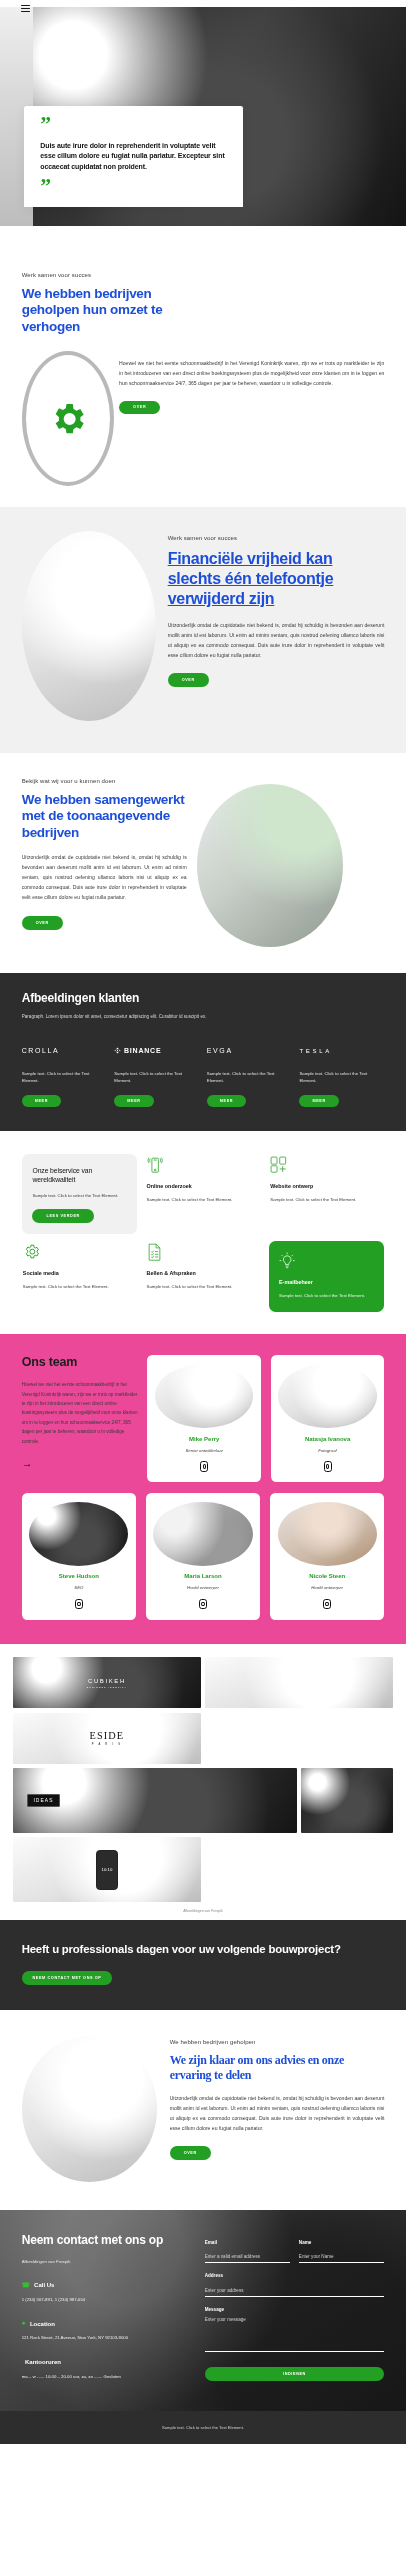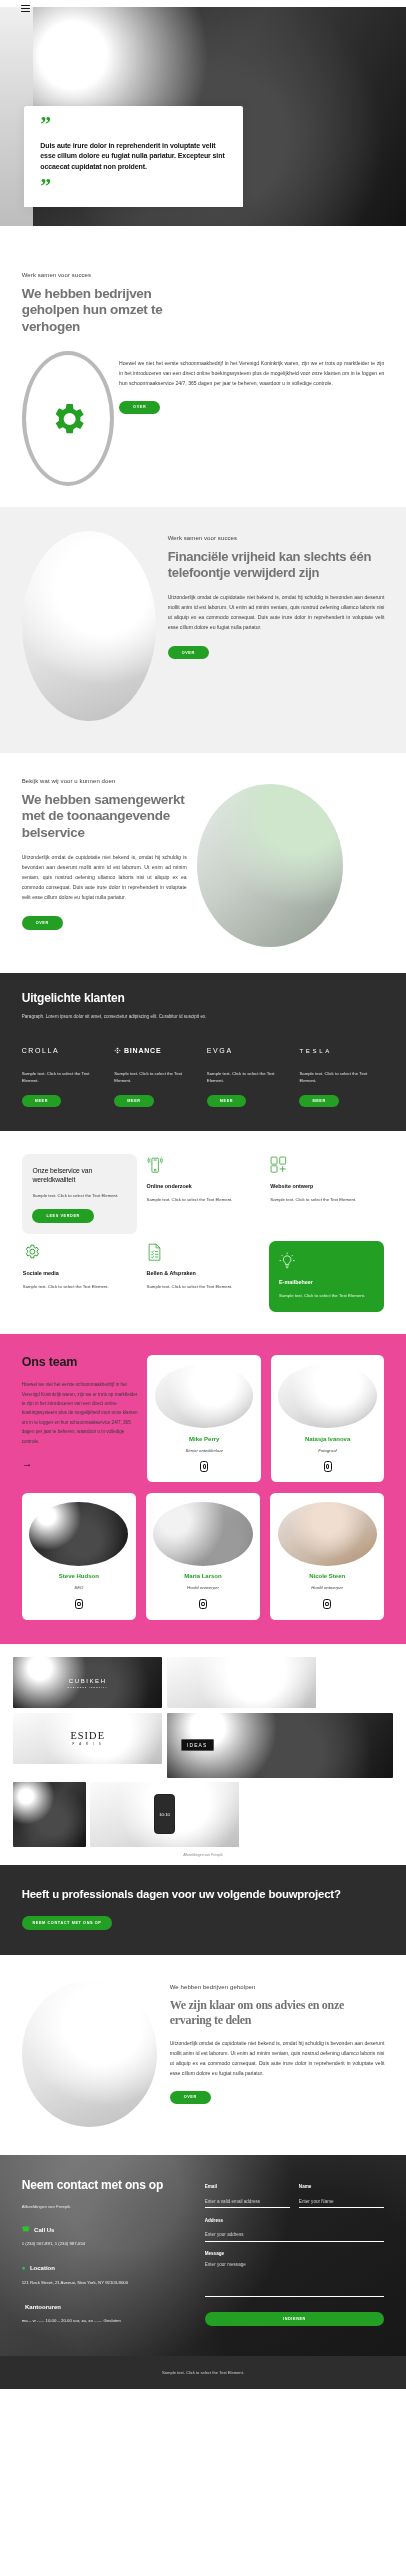--- a/index.html
+++ b/index.html
@@ -11,21 +11,21 @@
     color: #1d1d1d;
     -webkit-font-smoothing: antialiased;
   }
   .page { width: 406px; position: relative; overflow: hidden; }
   .eyebrow {
     font-size: 6px; color: #3c3c3c; letter-spacing: 0.1px;
     font-family: "Liberation Sans", sans-serif; font-weight: 400;
   }
   h2.big {
     font-size: 13.5px; line-height: 1.22; font-weight: 700;
-    letter-spacing: -0.3px; color: #737373; margin-top: 7.6px;
+    letter-spacing: -0.3px; color: #1d4ed8; margin-top: 7.6px;
   }
   p.body {
     font-size: 5.1px; line-height: 1.95; color: #3a3a3a; text-align: justify;
   }
   .btn {
     display: inline-flex; align-items: center; justify-content: center;
     background: #23a023; color: #fff; border: none; border-radius: 21.7px;
     font-size: 3.8px; letter-spacing: 0.6px; font-weight: 700;
     text-transform: uppercase; cursor: pointer;
     font-family: "Liberation Sans", sans-serif;
@@ -87,21 +87,21 @@
   .sec-succes { padding: 23px 21.7px 20.6px; background: #fff; }
   .succes-grid { display: flex; align-items: flex-start; gap: 5.4px; margin-top: 16.3px; }
   .ring { width: 92px; height: 135px; flex: none; display:flex; align-items:center; justify-content:center;
     border: 4.3px solid #b9b9b9; border-radius: 50%/50%; }
   .succes-right { flex: 1; padding-top: 7.6px; }
 
   
   .sec-fin { background: #f1f1f1; padding: 24px 21.7px 32.5px; display: flex; gap: 12px; }
   .fin-img { width: 134px; height: 190px; flex: none; }
   .fin-right { flex: 1; padding-top: 4.3px; }
-  .fin-right h2 { font-size: 13px; line-height: 1.25; }
+  .fin-right h2 { font-size: 16px; line-height: 1.25; text-decoration: underline; }
 
   
   .sec-samen { background: #fff; padding: 25px 21.7px 26px; display: flex; gap: 10.8px; }
   .samen-left { width: 165px; }
   .samen-img { width: 146px; height: 163px; flex: none; margin-top: 5.4px; }
 
   
   .sec-clients { background: #2d2d2d; color: #fff; padding: 18.4px 21.7px 24px; }
   .sec-clients h2 { font-size: 12px; font-weight: 700; letter-spacing: -0.2px; }
   .clients-sub { font-size: 4.6px; color: #d8d8d8; margin-top: 8.7px; }
@@ -137,21 +137,21 @@
   .member .avatar { width: 100%; height: 64px; border-radius: 50%/50%; margin: 0 auto 7.6px; }
   .member .name { color: #23a023; font-size: 6px; font-weight: 700; }
   .member .role { font-size: 4.3px; font-style: italic; color: #444; margin-top: 6px; }
   .member .sm-icon { margin: 8.7px auto 0; width: 8.1px; height: 10.3px; border: 1.1px solid #111;
     border-radius: 2.7px; display: flex; align-items: center; justify-content: center; cursor: pointer;}
   .member .sm-icon i { display:block; width: 3.3px; height: 4.3px; border: 1.1px solid #111; border-radius: 50%; }
   .team-row2 { display: grid; grid-template-columns: repeat(3, 1fr); gap: 9.8px; margin-top: 10.8px; }
 
   
   .sec-gallery { background: #fff; padding: 13px 13px 7.6px; }
-  .gal { display: grid; grid-template-columns: repeat(5, 1fr); gap: 4.3px; }
+  .gal { display: grid; grid-template-columns: repeat(4, 1fr); gap: 4.3px; }
   .gal div { border-radius: 1.1px; }
   .g1 { grid-column: span 2; height: 51px; }
   .g2 { grid-column: span 2; height: 51px; }
   .g3 { grid-column: span 2; height: 51px; display:flex; align-items:center; justify-content:center;}
   .g4 { grid-column: span 3; height: 65px; }
   .g5 { grid-column: span 1; height: 65px; }
   .g6 { grid-column: span 2; height: 65px; }
   .gal-label { font-size: 3.5px; color: #8a8a8a; text-align: center; margin-top: 6.5px; }
   .eside { color: #111; font-family: "Liberation Serif", serif; font-size: 10.3px; letter-spacing: 1.1px; text-align:center;}
   .eside small { display: block; font-size: 2.7px; letter-spacing: 2.2px; margin-top: 2.2px; font-family: "Liberation Sans", sans-serif;}
@@ -246,29 +246,29 @@
       <div class="eyebrow">Werk samen voor succes</div>
       <h2 class="big">Financiële vrijheid kan slechts één telefoontje verwijderd zijn</h2>
       <p class="body" style="margin-top:12px">Uitzonderlijk omdat de cupidotatie niet bekend is, omdat hij schuldig is bevonden aan deserunt mollit anim id est laborum. Ut enim ad minim veniam, quis nostrud oefening ullamco laboris nisi ut aliquip ex ea commodo consequat. Duis aute irure dolor in reprehenderit in voluptate velit esse cillum dolore eu fugiat nulla pariatur.</p>
       <button class="btn md" style="margin-top:13px">Over</button>
     </div>
   </section>
 
   <section class="sec-samen">
     <div class="samen-left">
       <div class="eyebrow">Bekijk wat wij voor u kunnen doen</div>
-      <h2 class="big">We hebben samengewerkt met de toonaangevende belservice</h2>
+      <h2 class="big">We hebben samengewerkt met de toonaangevende bedrijven</h2>
       <p class="body" style="margin-top:12px">Uitzonderlijk omdat de cupidotatie niet bekend is, omdat hij schuldig is bevonden aan deserunt mollit anim id est laborum. Ut enim ad minim veniam, quis nostrud oefening ullamco laboris nisi ut aliquip ex ea commodo consequat. Duis aute irure dolor in reprehenderit in voluptate velit esse cillum dolore eu fugiat nulla pariatur.</p>
       <button class="btn md" style="margin-top:13px">Over</button>
     </div>
     <div class="samen-img oval ph greenish"></div>
   </section>
 
   <section class="sec-clients">
-    <h2>Uitgelichte klanten</h2>
+    <h2>Afbeeldingen klanten</h2>
     <div class="clients-sub">Paragraph. Lorem ipsum dolor sit amet, consectetur adipiscing elit. Curabitur id suscipit ex.</div>
 
     <div class="clients-row">
       <div class="client">
         <div class="client-logo">CROLLA</div>
         <div class="client-copy">Sample text. Click to select the Text Element.</div>
         <button class="btn sm">Meer</button>
       </div>
       <div class="client">
         <div class="client-logo bold">

